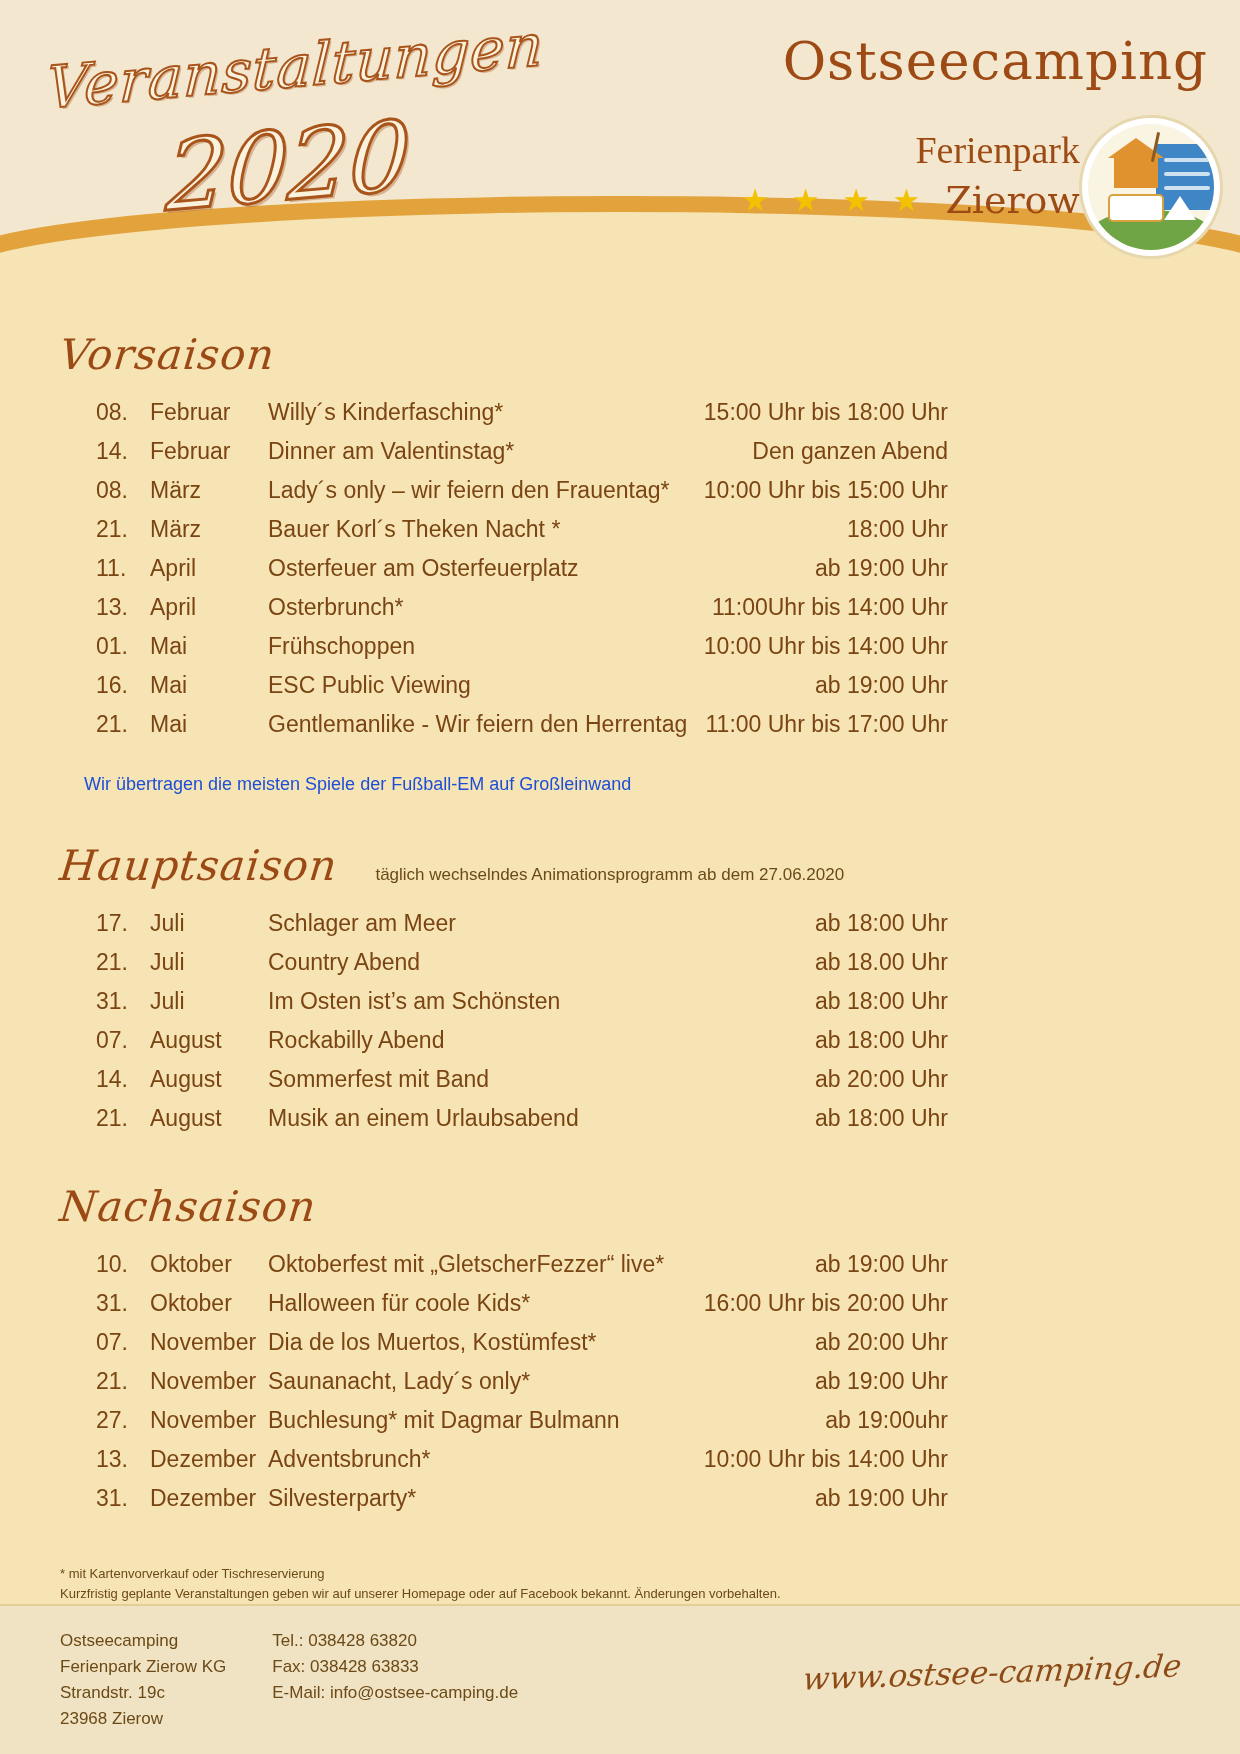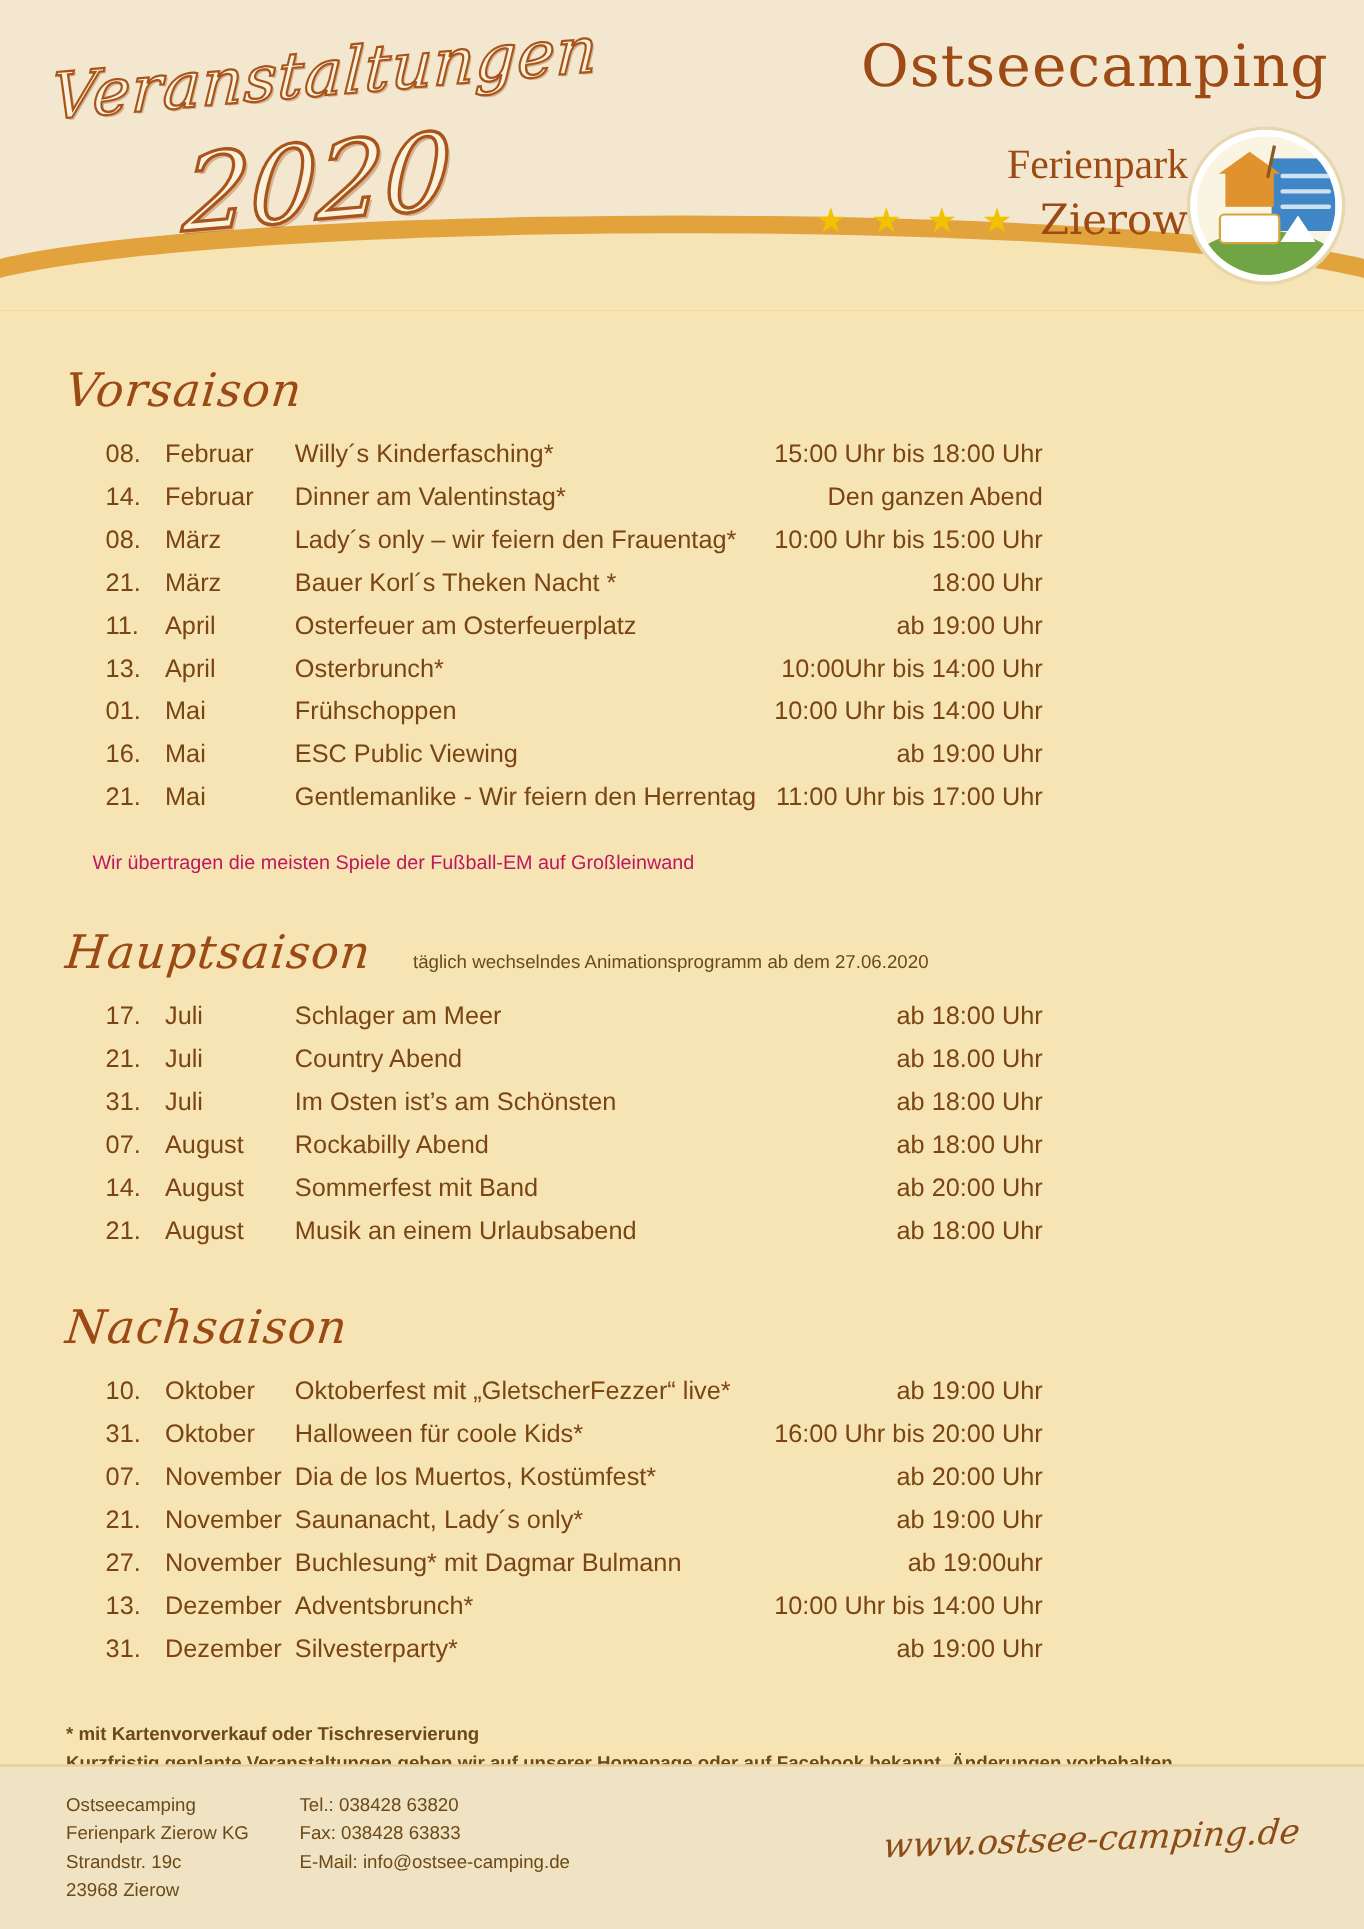--- a/index.html
+++ b/index.html
@@ -255,32 +255,31 @@
     white-space: nowrap;
   }
   td.day      { width: 54px; padding-left: 18px; }
   td.month    { width: 118px; }
   td.title    { width: 420px; padding-right: 20px; white-space: normal; }
   td.time     { width: 260px; text-align: right; }
 
   .note-line {
     margin: 30px 0 0 24px;
     font-size: 18px;
-    color: #be185d;
+    color: #1d4ed8;
   }
 
   .block-gap-1 { height: 46px; }
   .block-gap-2 { height: 44px; }
 
   .footnotes {
     margin: 46px 0 0 0;
-    font-size: 17px;
+    font-size: 13px;
     color: #6b4a17;
     line-height: 1.55;
-    font-weight: bold;
   }
 
   
   .footer {
     position: absolute;
     left: 0;
     right: 0;
     bottom: 0;
     height: 148px;
     background: #f0e3c3;
@@ -382,21 +381,21 @@
         <tr>
           <td class="day">11.</td>
           <td class="month">April</td>
           <td class="title">Osterfeuer am Osterfeuerplatz</td>
           <td class="time">ab 19:00 Uhr</td>
         </tr>
         <tr>
           <td class="day">13.</td>
           <td class="month">April</td>
           <td class="title">Osterbrunch*</td>
-          <td class="time">10:00Uhr bis 14:00 Uhr</td>
+          <td class="time">11:00Uhr bis 14:00 Uhr</td>
         </tr>
         <tr>
           <td class="day">01.</td>
           <td class="month">Mai</td>
           <td class="title">Frühschoppen</td>
           <td class="time">10:00 Uhr bis 14:00 Uhr</td>
         </tr>
         <tr>
           <td class="day">16.</td>
           <td class="month">Mai</td>

